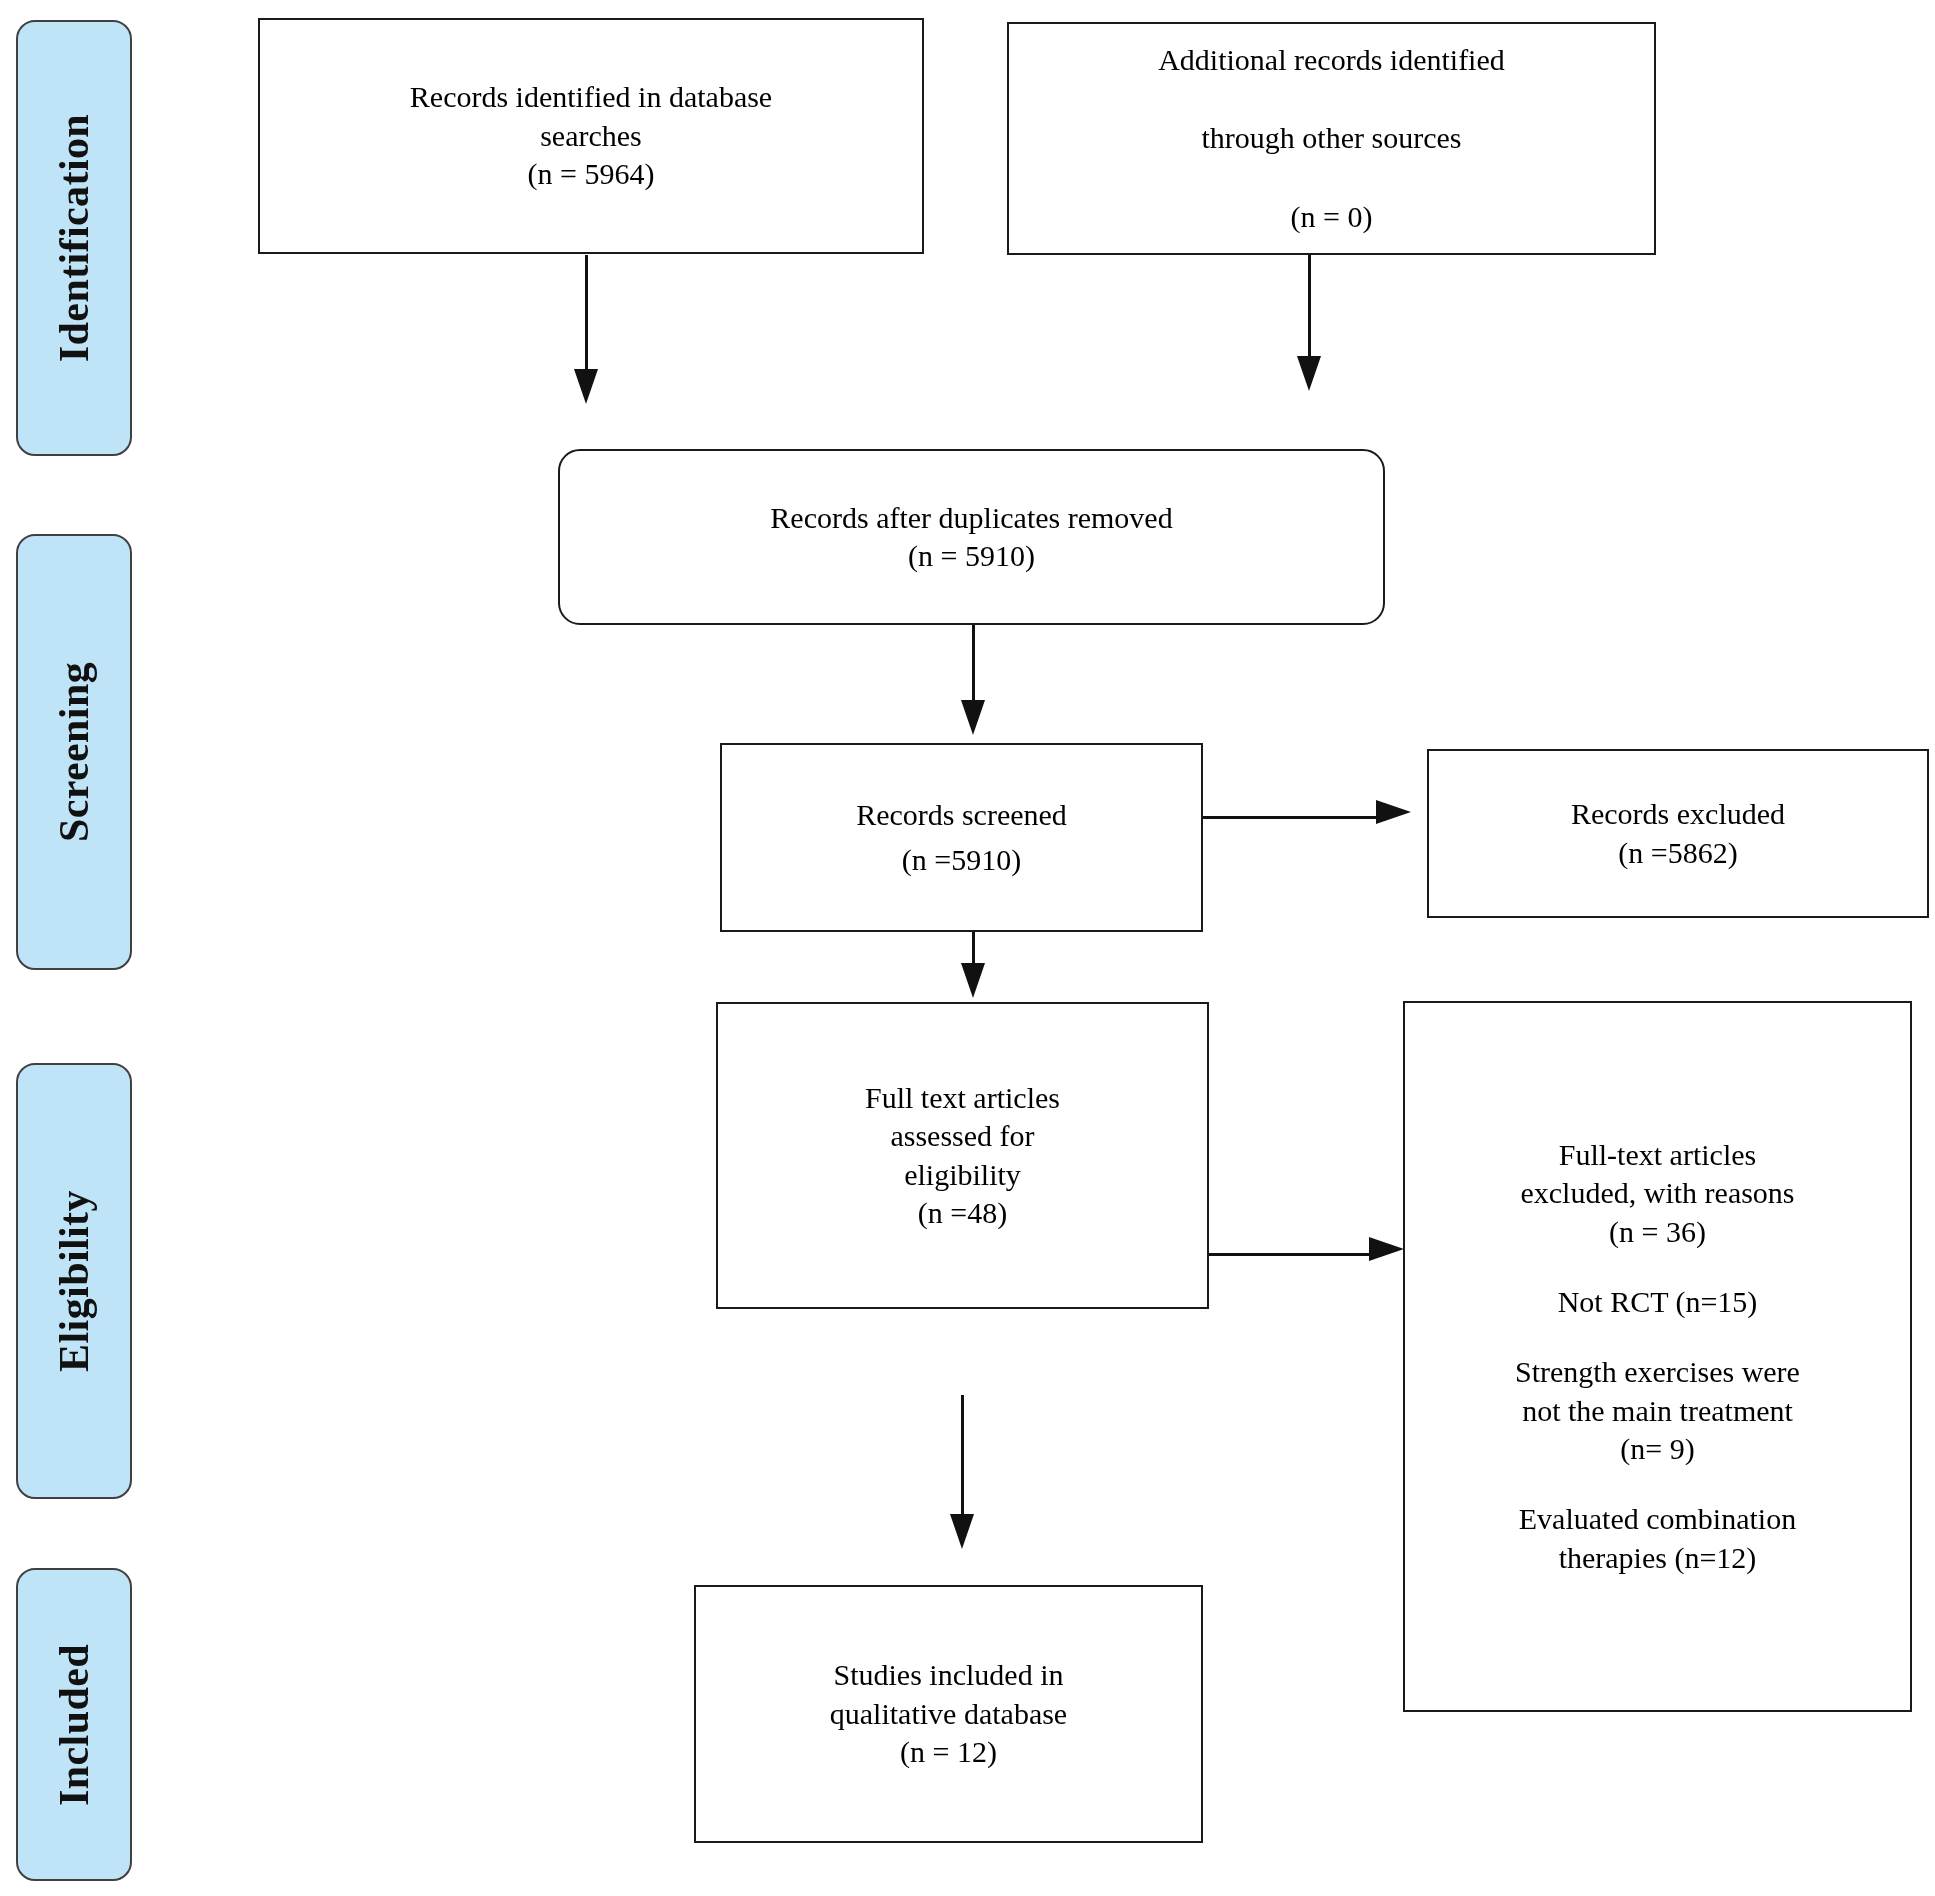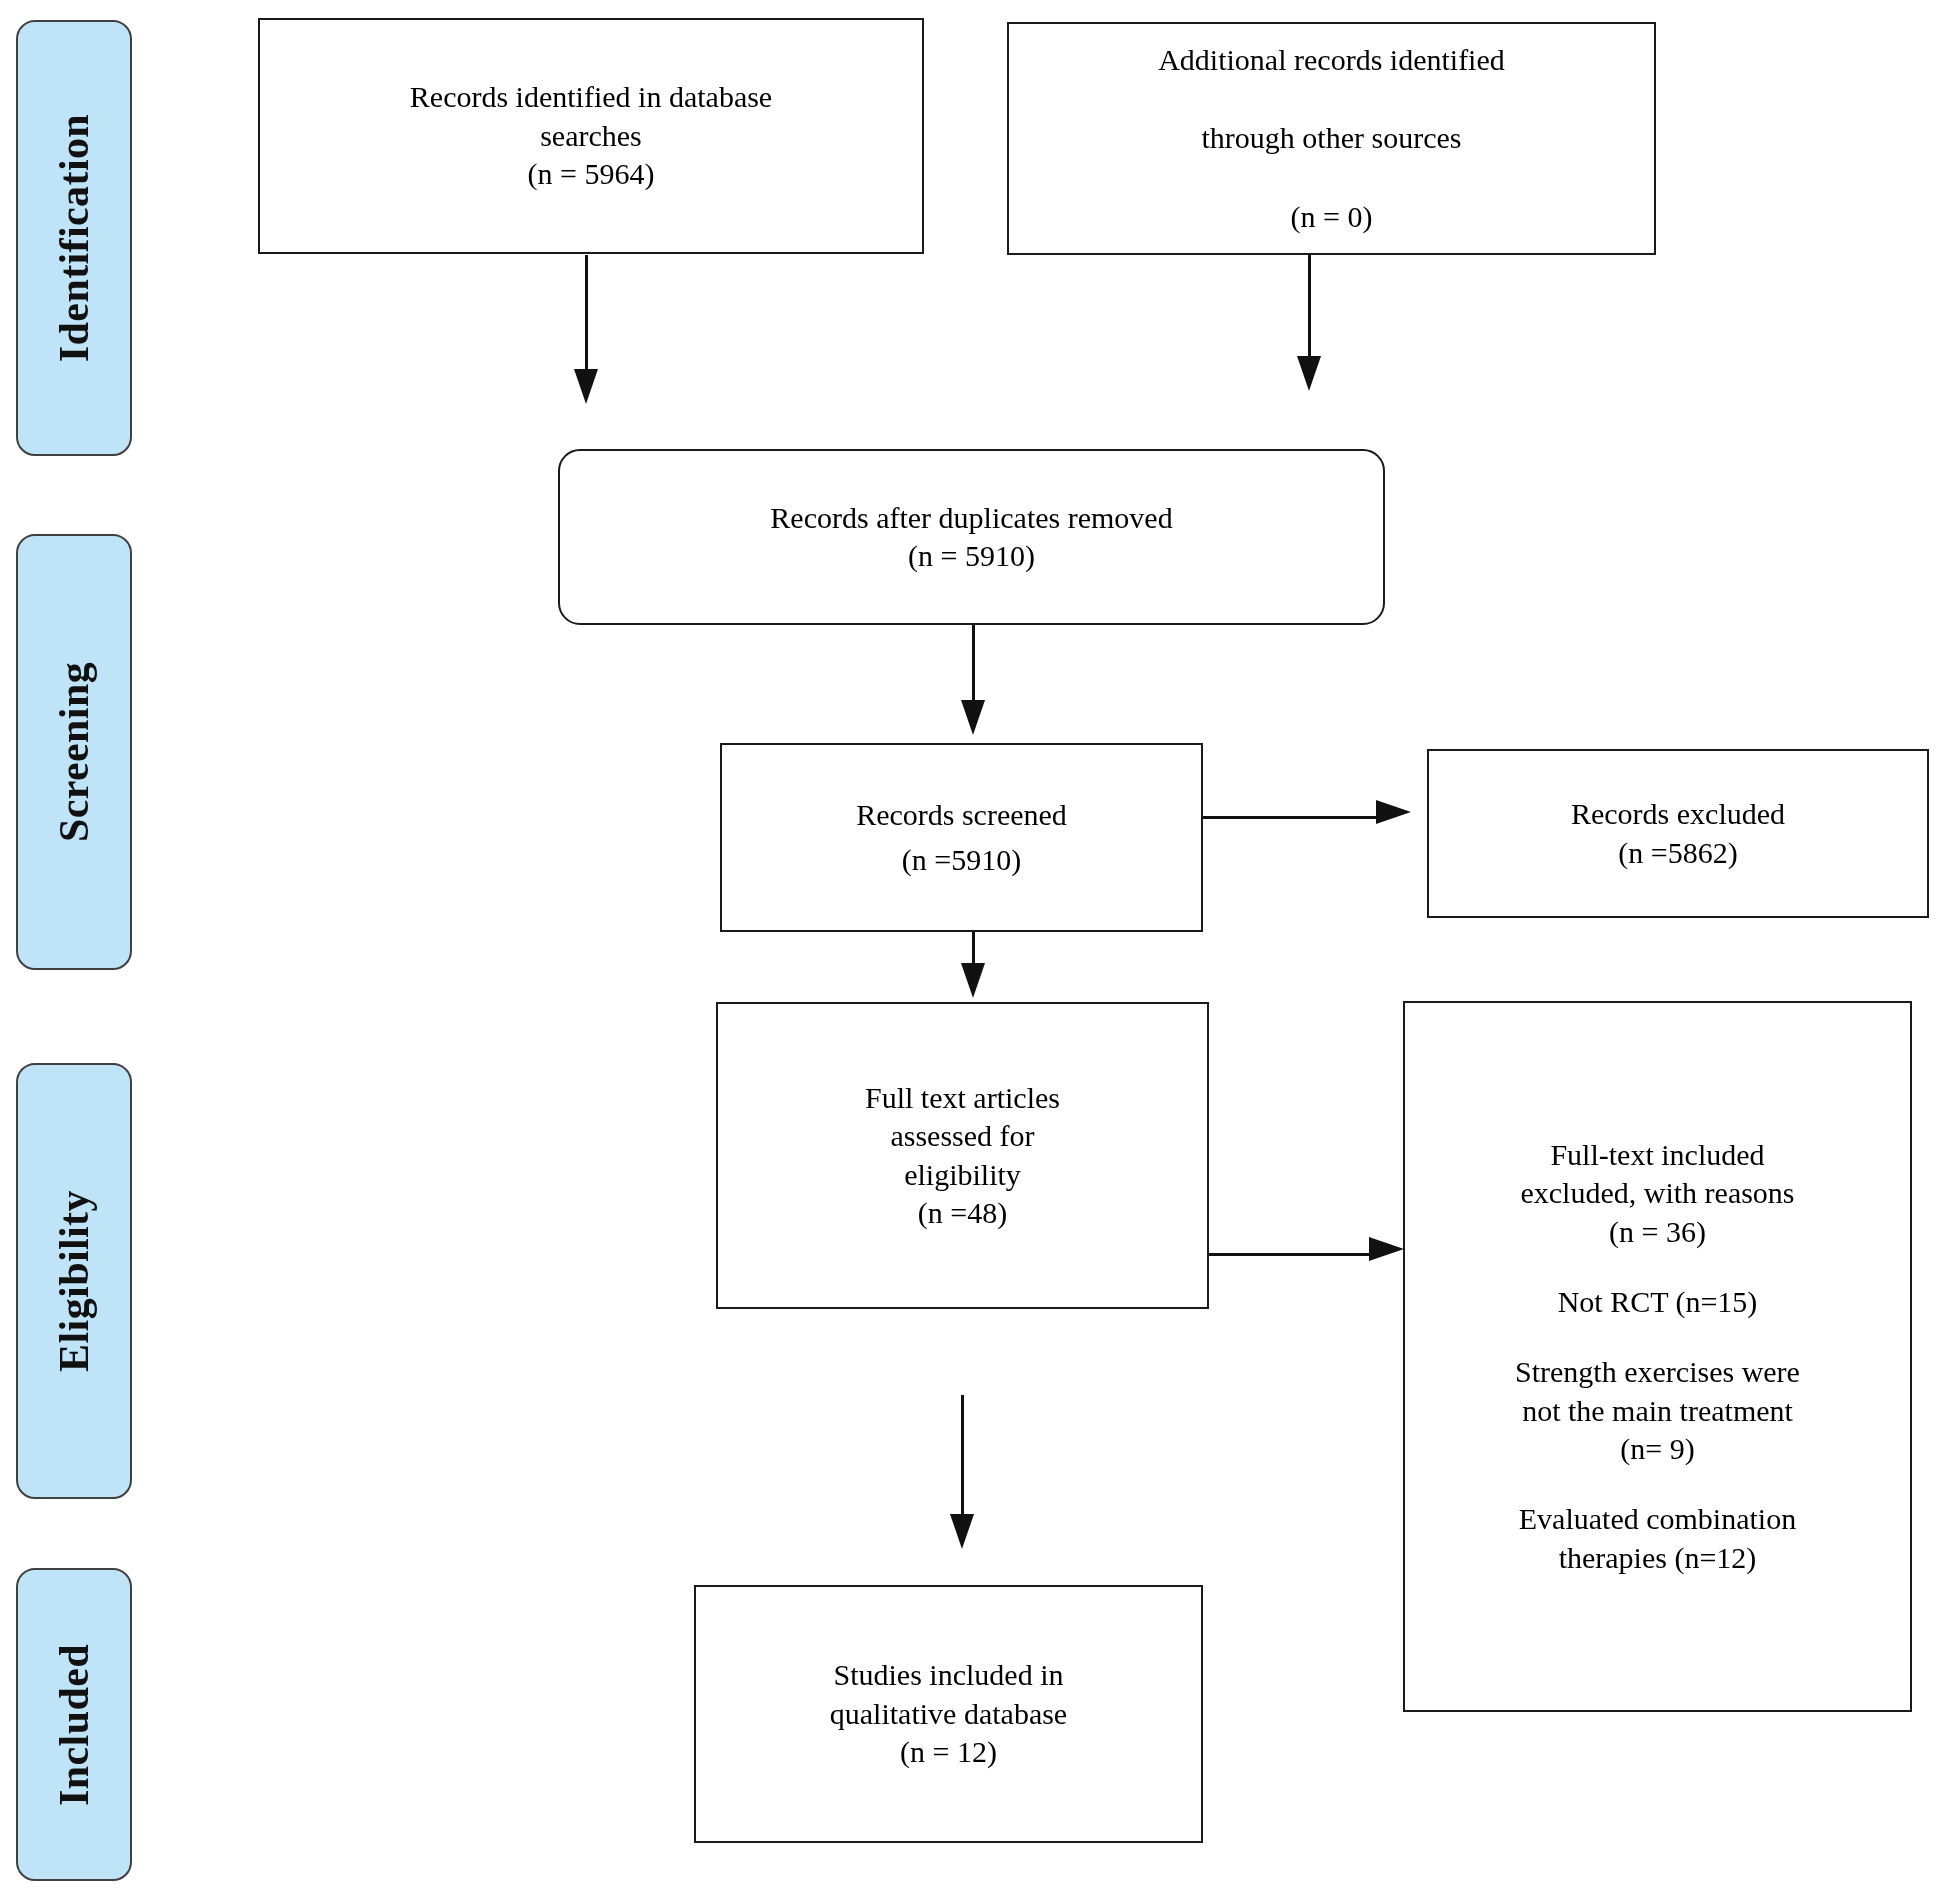--- a/index.html
+++ b/index.html
@@ -157,21 +157,21 @@
   <div class="arrow-down" style="left:961px; top:963px;"></div>
 
   <div class="flow-box" style="left:716px; top:1002px; width:493px; height:307px;">
     <div class="line">Full text articles</div>
     <div class="line">assessed for</div>
     <div class="line">eligibility</div>
     <div class="line">(n =48)</div>
   </div>
 
   <div class="flow-box wrapbox" style="left:1403px; top:1001px; width:509px; height:711px;">
-    <div class="line">Full-text included</div>
+    <div class="line">Full-text articles</div>
     <div class="line">excluded, with reasons</div>
     <div class="line">(n = 36)</div>
     <div class="gap"></div>
     <div class="line">Not RCT (n=15)</div>
     <div class="gap"></div>
     <div class="line">Strength exercises were</div>
     <div class="line">not the main treatment</div>
     <div class="line">(n= 9)</div>
     <div class="gap"></div>
     <div class="line">Evaluated combination</div>

